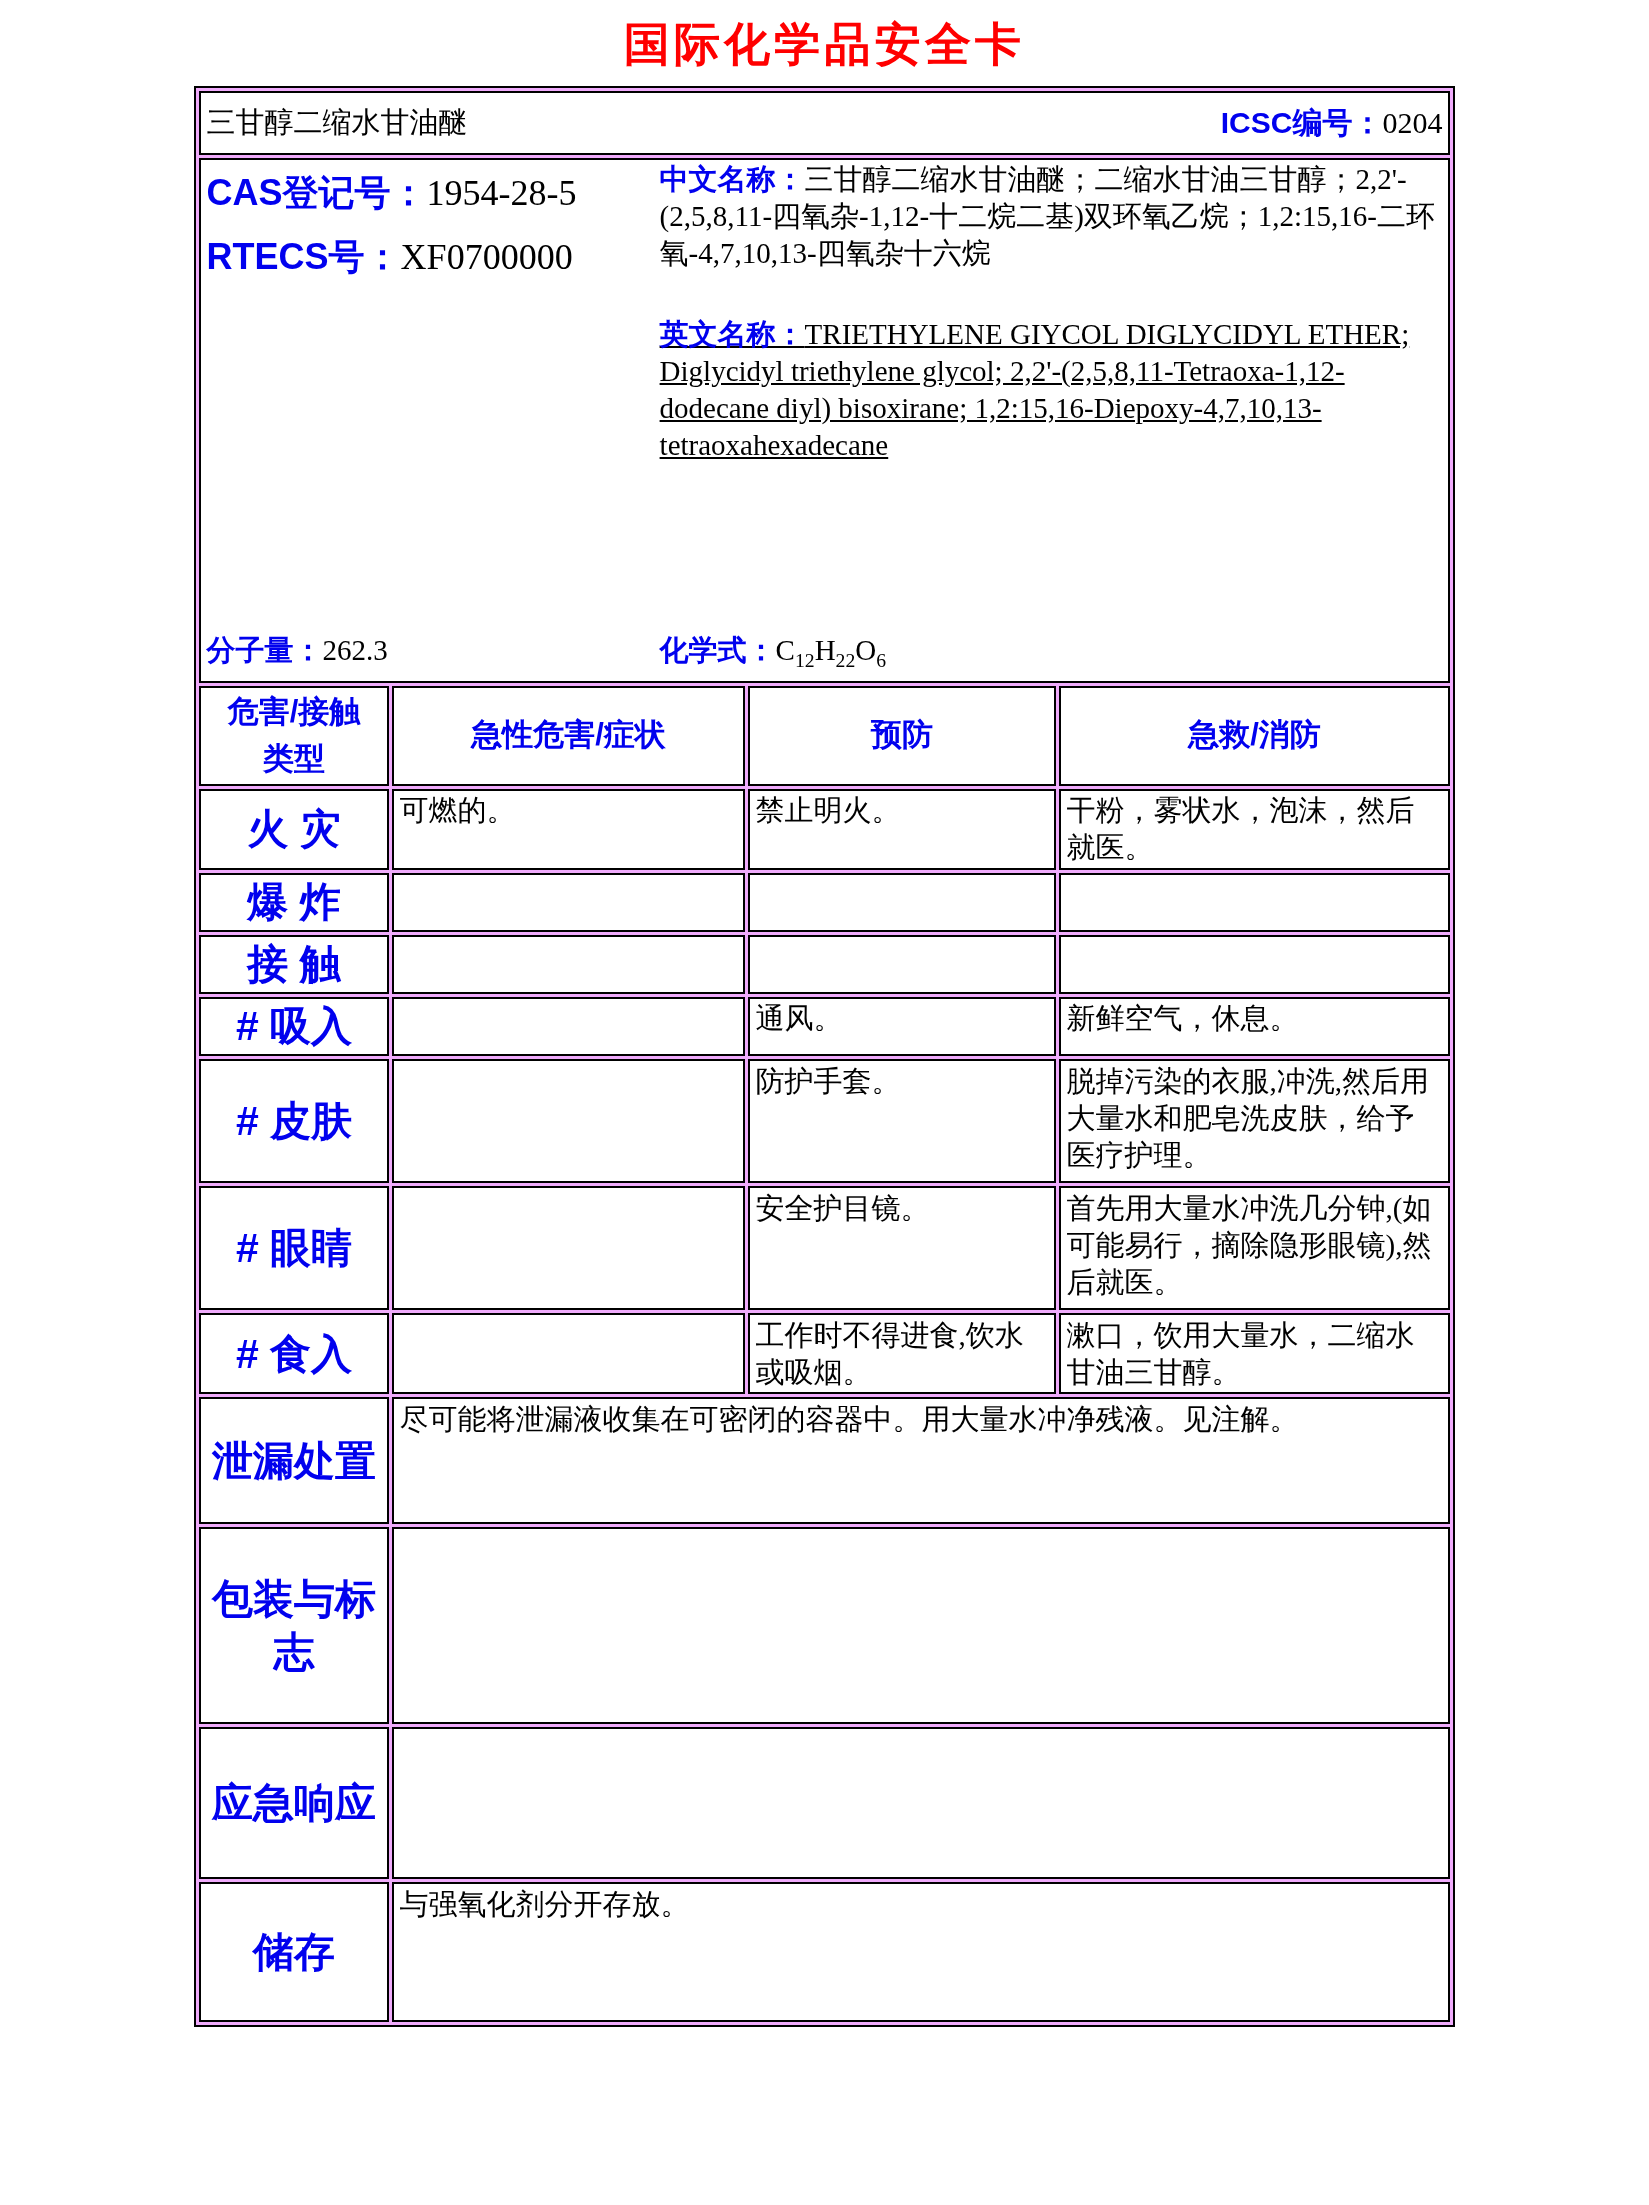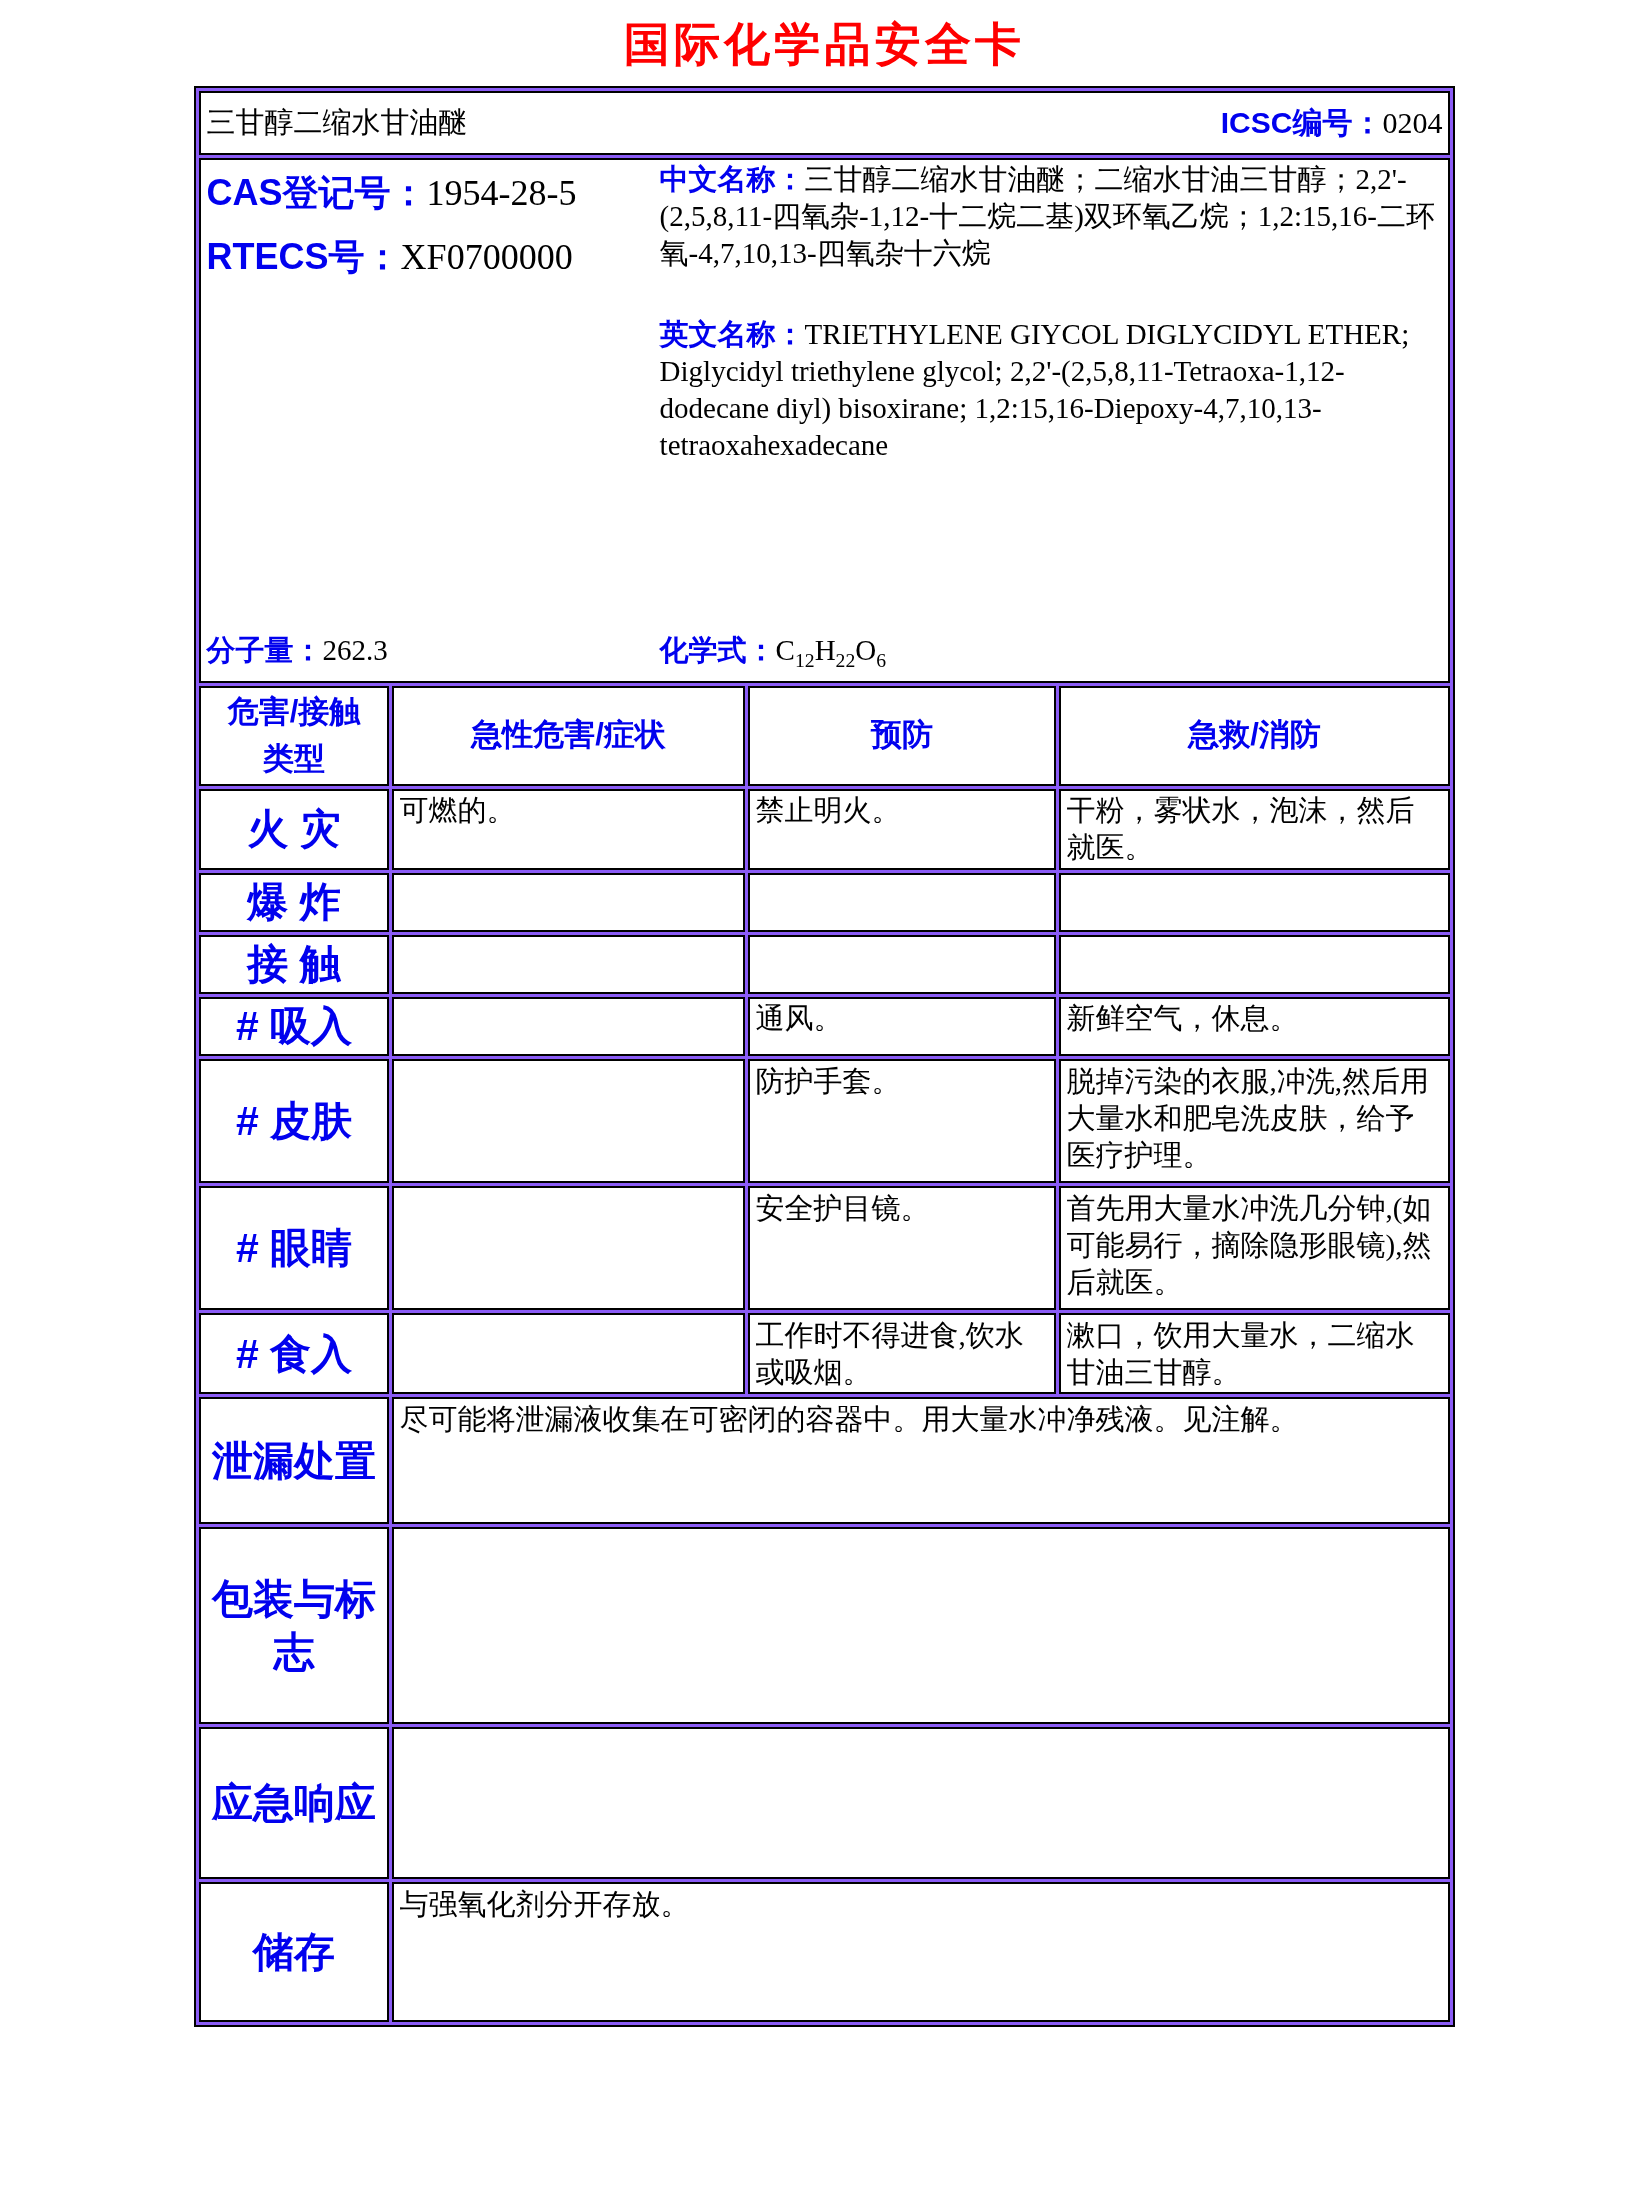--- a/index.html
+++ b/index.html
@@ -22,21 +22,21 @@
     color: #ff0000;
     letter-spacing: 4.2px;
     font-family: "Liberation Serif", "DejaVu Serif", serif;
   }
   table.card {
     width: 1246px;
     margin: 0 auto;
     border-collapse: separate;
     border-spacing: 3.5px;
     border: 2.1px solid #000000;
-    background: #8b5cf6;
+    background: #f0abfc;
     table-layout: fixed;
   }
   td {
     border: 2.1px solid #000000;
     padding: 1.4px 5.6px;
     font-size: 29px;
     line-height: 1.28;
     vertical-align: top;
     background: #ffffff;
     overflow: hidden;
@@ -87,21 +87,21 @@
   }
   .info-top { display: flex; }
   .id-block {
     flex: 0 0 453px;
     width: 453px;
     line-height: 1.75;
     font-size: 36px;
   }
   .names-block { flex: 1 1 auto; }
   .names-block p { margin: 0; }
-  .names-block .en-name { margin-top: 43px; }
+  .names-block .en-name { margin-top: 43px; text-decoration: underline; }
   .info-bottom {
     display: flex;
     margin-bottom: 9.8px;
   }
   .info-bottom .mw-block { flex: 0 0 453px; width: 453px; }
   sub { font-size: 68%; line-height: 0; }
 </style>
 </head>
 <body>
 

